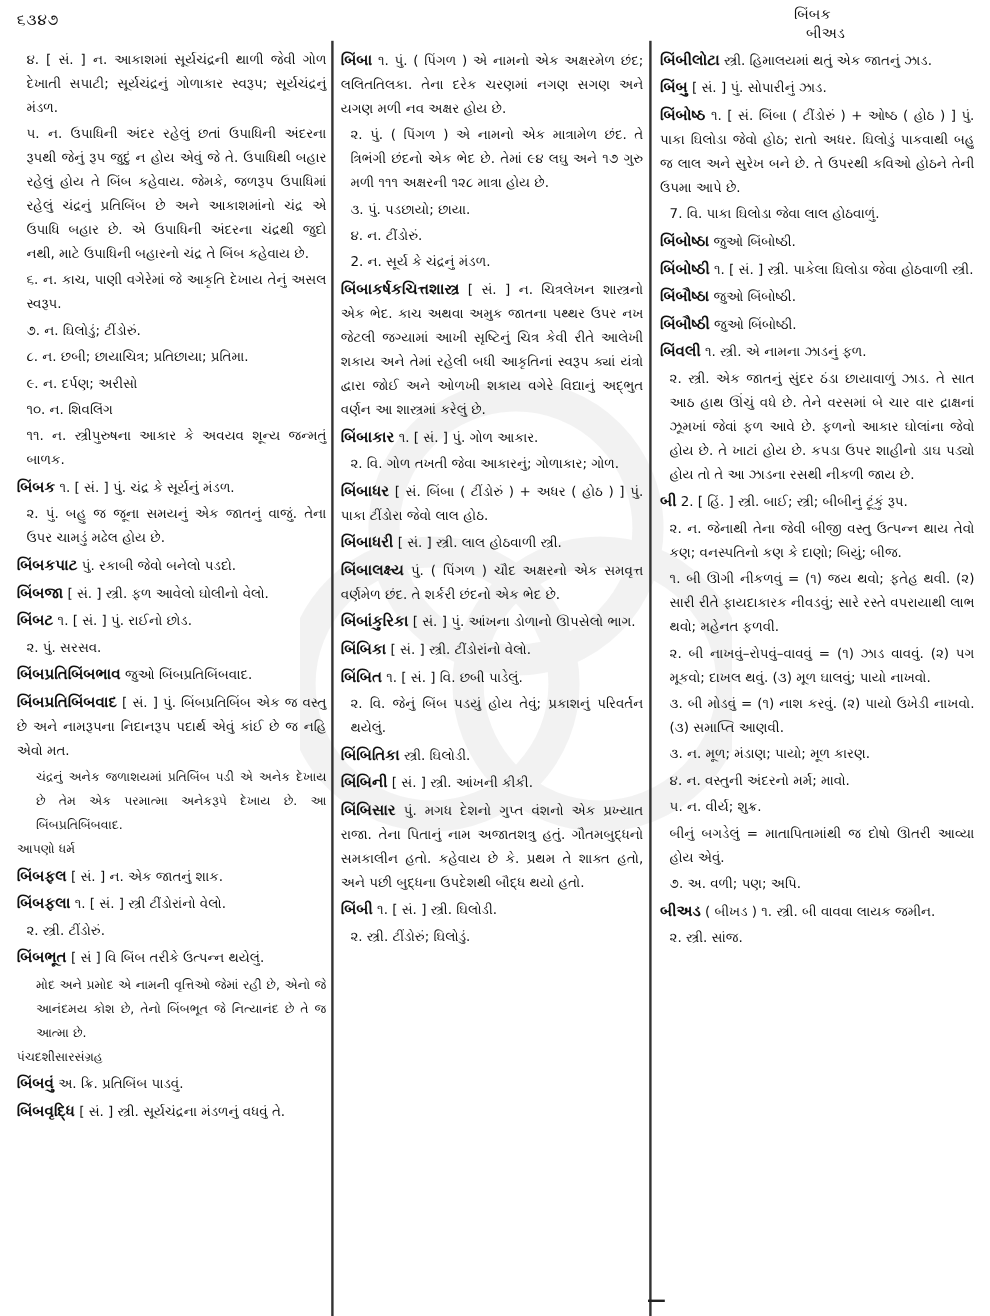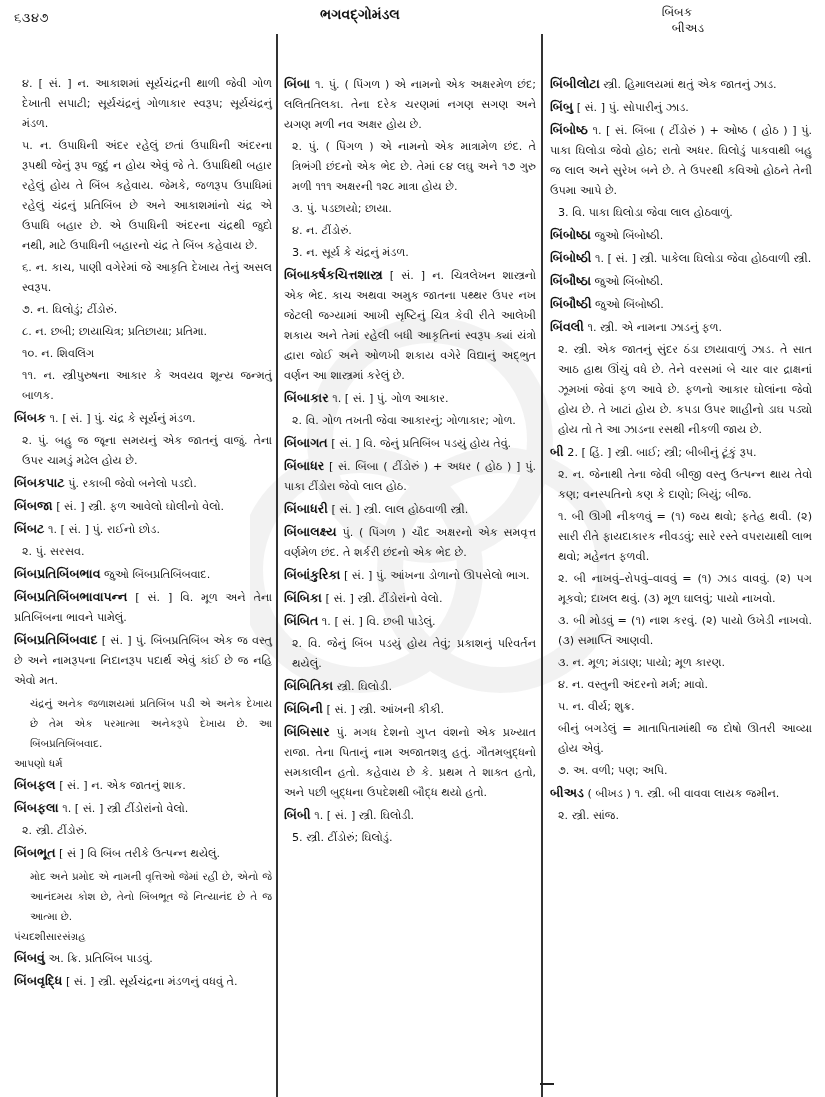--- a/index.html
+++ b/index.html
@@ -60,21 +60,20 @@
     .guide-words .second { margin-left: 10px; }
 
     .column {
       position: absolute;
       top: 40px;
       bottom: 6px;
       box-sizing: border-box;
       font-size: 11.2px;
       line-height: 20px;
       text-align: justify;
-      margin-top: 34px;
     }
     .col-left  { left: 14px;  width: 258px; }
     .col-mid   { left: 284px; width: 252px; }
     .col-right { left: 550px; width: 262px; }
 
     .divider {
       position: absolute;
       width: 1.5px;
       background: #333333;
     }
@@ -117,47 +116,46 @@
 <div class="page">
 
   <svg class="watermark" viewBox="0 0 360 420">
     <circle cx="180" cy="140" r="110" fill="none" stroke="#888" stroke-width="26"></circle>
     <circle cx="110" cy="270" r="110" fill="none" stroke="#888" stroke-width="26"></circle>
     <circle cx="250" cy="270" r="110" fill="none" stroke="#888" stroke-width="26"></circle>
   </svg>
 
   <div class="header">
     <span class="page-number">૬૩૪૭</span>
-    <div class="page-title">ભગવદ્ગોમંડલ</div>
     <div class="guide-words">
       <div>બિંબક</div>
       <div class="second">બીઅડ</div>
     </div>
   </div>
 
   <div class="divider divider-1"></div>
   <div class="divider divider-2"></div>
   <div class="corner-mark"></div>
 
   <div class="column col-left">
       <div class="entry sense"><span>૪. [ સં. ] ન. આકાશમાં સૂર્યચંદ્રની થાળી જેવી ગોળ દેખાતી સપાટી; સૂર્યચંદ્રનું ગોળાકાર સ્વરૂપ; સૂર્યચંદ્રનું મંડળ.</span></div>
       <div class="entry sense"><span>૫. ન. ઉપાધિની અંદર રહેલું છતાં ઉપાધિની અંદરના રૂપથી જેનું રૂપ જુદું ન હોય એવું જે તે. ઉપાધિથી બહાર રહેલું હોય તે બિંબ કહેવાય. જેમકે, જળરૂપ ઉપાધિમાં રહેલું ચંદ્રનું પ્રતિબિંબ છે અને આકાશમાંનો ચંદ્ર એ ઉપાધિ બહાર છે. એ ઉપાધિની અંદરના ચંદ્રથી જુદો નથી, માટે ઉપાધિની બહારનો ચંદ્ર તે બિંબ કહેવાય છે.</span></div>
       <div class="entry sense"><span>૬. ન. કાચ, પાણી વગેરેમાં જે આકૃતિ દેખાય તેનું અસલ સ્વરૂપ.</span></div>
       <div class="entry sense"><span>૭. ન. ઘિલોડું; ટીંડોરું.</span></div>
       <div class="entry sense"><span>૮. ન. છબી; છાયાચિત્ર; પ્રતિછાયા; પ્રતિમા.</span></div>
+      <div class="entry sense"><span>૯. ન. દર્પણ; અરીસો</span></div>
       <div class="entry sense"><span>૧૦. ન. શિવલિંગ</span></div>
       <div class="entry sense"><span>૧૧. ન. સ્ત્રીપુરુષના આકાર કે અવયવ શૂન્ય જન્મતું બાળક.</span></div>
       <div class="entry"><span class="headword">બિંબક</span> <span>૧. [ સં. ] પું. ચંદ્ર કે સૂર્યનું મંડળ.</span></div>
       <div class="entry sense"><span>૨. પું. બહુ જ જૂના સમયનું એક જાતનું વાજું. તેના ઉપર ચામડું મઢેલ હોય છે.</span></div>
       <div class="entry"><span class="headword">બિંબકપાટ</span> <span>પું. રકાબી જેવો બનેલો પડદો.</span></div>
       <div class="entry"><span class="headword">બિંબજા</span> <span>[ સં. ] સ્ત્રી. ફળ આવેલો ઘોલીનો વેલો.</span></div>
       <div class="entry"><span class="headword">બિંબટ</span> <span>૧. [ સં. ] પું. રાઈનો છોડ.</span></div>
       <div class="entry sense"><span>૨. પું. સરસવ.</span></div>
       <div class="entry"><span class="headword">બિંબપ્રતિબિંબભાવ</span> <span>જુઓ બિંબપ્રતિબિંબવાદ.</span></div>
-      <div class="entry"><span class="headword">બિંબપ્રતિબિંબભાવાપન્ન</span> <span>[ સં. ] વિ. મૂળ અને તેના પ્રતિબિંબના ભાવને પામેલું.</span></div>
       <div class="entry"><span class="headword">બિંબપ્રતિબિંબવાદ</span> <span>[ સં. ] પું. બિંબપ્રતિબિંબ એક જ વસ્તુ છે અને નામરૂપના નિદાનરૂપ પદાર્થ એવું કાંઈ છે જ નહિ એવો મત.</span></div>
       <div class="entry">
         <span class="quote">ચંદ્રનું અનેક જળાશયમાં પ્રતિબિંબ પડી એ અનેક દેખાય છે તેમ એક પરમાત્મા અનેકરૂપે દેખાય છે. આ બિંબપ્રતિબિંબવાદ.</span>
         <span class="source">આપણો ધર્મ</span>
       </div>
       <div class="entry"><span class="headword">બિંબફલ</span> <span>[ સં. ] ન. એક જાતનું શાક.</span></div>
       <div class="entry"><span class="headword">બિંબફલા</span> <span>૧. [ સં. ] સ્ત્રી ટીંડોરાંનો વેલો.</span></div>
       <div class="entry sense"><span>૨. સ્ત્રી. ટીંડોરું.</span></div>
       <div class="entry"><span class="headword">બિંબભૂત</span> <span>[ સં ] વિ બિંબ તરીકે ઉત્પન્ન થયેલું.</span></div>
       <div class="entry">
@@ -165,43 +163,42 @@
         <span class="source">પંચદશીસારસંગ્રહ</span>
       </div>
       <div class="entry"><span class="headword">બિંબવું</span> <span>અ. ક્રિ. પ્રતિબિંબ પાડવું.</span></div>
       <div class="entry"><span class="headword">બિંબવૃદ્ધિ</span> <span>[ સં. ] સ્ત્રી. સૂર્યચંદ્રના મંડળનું વધવું તે.</span></div>
     </div>
   <div class="column col-mid">
       <div class="entry"><span class="headword">બિંબા</span> <span>૧. પું. ( પિંગળ ) એ નામનો એક અક્ષરમેળ છંદ; લલિતતિલકા. તેના દરેક ચરણમાં નગણ સગણ અને યગણ મળી નવ અક્ષર હોય છે.</span></div>
       <div class="entry sense"><span>૨. પું. ( પિંગળ ) એ નામનો એક માત્રામેળ છંદ. તે ત્રિભંગી છંદનો એક ભેદ છે. તેમાં ૯૪ લઘુ અને ૧૭ ગુરુ મળી ૧૧૧ અક્ષરની ૧૨૮ માત્રા હોય છે.</span></div>
       <div class="entry sense"><span>૩. પું. પડછાયો; છાયા.</span></div>
       <div class="entry sense"><span>૪. ન. ટીંડોરું.</span></div>
-      <div class="entry sense"><span>3. ન. સૂર્ય કે ચંદ્રનું મંડળ.</span></div>
+      <div class="entry sense"><span>2. ન. સૂર્ય કે ચંદ્રનું મંડળ.</span></div>
       <div class="entry"><span class="headword">બિંબાકર્ષકચિત્તશાસ્ત્ર</span> <span>[ સં. ] ન. ચિત્રલેખન શાસ્ત્રનો એક ભેદ. કાચ અથવા અમુક જાતના પથ્થર ઉપર નખ જેટલી જગ્યામાં આખી સૃષ્ટિનું ચિત્ર કેવી રીતે આલેખી શકાય અને તેમાં રહેલી બધી આકૃતિનાં સ્વરૂપ ક્યાં યંત્રો દ્વારા જોઈ અને ઓળખી શકાય વગેરે વિદ્યાનું અદ્ભુત વર્ણન આ શાસ્ત્રમાં કરેલું છે.</span></div>
       <div class="entry"><span class="headword">બિંબાકાર</span> <span>૧. [ સં. ] પું. ગોળ આકાર.</span></div>
       <div class="entry sense"><span>૨. વિ. ગોળ તખતી જેવા આકારનું; ગોળાકાર; ગોળ.</span></div>
-      <div class="entry"><span class="headword">બિંબાગત</span> <span>[ સં. ] વિ. જેનું પ્રતિબિંબ પડયું હોય તેવું.</span></div>
       <div class="entry"><span class="headword">બિંબાધર</span> <span>[ સં. બિંબા ( ટીંડોરું ) + અધર ( હોઠ ) ] પું. પાકા ટીંડોરા જેવો લાલ હોઠ.</span></div>
       <div class="entry"><span class="headword">બિંબાધરી</span> <span>[ સં. ] સ્ત્રી. લાલ હોઠવાળી સ્ત્રી.</span></div>
       <div class="entry"><span class="headword">બિંબાલક્ષ્ય</span> <span>પું. ( પિંગળ ) ચૌદ અક્ષરનો એક સમવૃત્ત વર્ણમેળ છંદ. તે શર્કરી છંદનો એક ભેદ છે.</span></div>
       <div class="entry"><span class="headword">બિંબાંકુરિકા</span> <span>[ સં. ] પું. આંખના ડોળાનો ઊપસેલો ભાગ.</span></div>
       <div class="entry"><span class="headword">બિંબિકા</span> <span>[ સં. ] સ્ત્રી. ટીંડોરાંનો વેલો.</span></div>
       <div class="entry"><span class="headword">બિંબિત</span> <span>૧. [ સં. ] વિ. છબી પાડેલું.</span></div>
       <div class="entry sense"><span>૨. વિ. જેનું બિંબ પડયું હોય તેવું; પ્રકાશનું પરિવર્તન થયેલું.</span></div>
       <div class="entry"><span class="headword">બિંબિતિકા</span> <span>સ્ત્રી. ઘિલોડી.</span></div>
       <div class="entry"><span class="headword">બિંબિની</span> <span>[ સં. ] સ્ત્રી. આંખની કીકી.</span></div>
       <div class="entry"><span class="headword">બિંબિસાર</span> <span>પું. મગધ દેશનો ગુપ્ત વંશનો એક પ્રખ્યાત રાજા. તેના પિતાનું નામ અજાતશત્રુ હતું. ગૌતમબુદ્ધનો સમકાલીન હતો. કહેવાય છે કે. પ્રથમ તે શાક્ત હતો, અને પછી બુદ્ધના ઉપદેશથી બૌદ્ધ થયો હતો.</span></div>
       <div class="entry"><span class="headword">બિંબી</span> <span>૧. [ સં. ] સ્ત્રી. ઘિલોડી.</span></div>
-      <div class="entry sense"><span>5. સ્ત્રી. ટીંડોરું; ઘિલોડું.</span></div>
+      <div class="entry sense"><span>૨. સ્ત્રી. ટીંડોરું; ઘિલોડું.</span></div>
     </div>
   <div class="column col-right">
       <div class="entry"><span class="headword">બિંબીલોટા</span> <span>સ્ત્રી. હિમાલયમાં થતું એક જાતનું ઝાડ.</span></div>
       <div class="entry"><span class="headword">બિંબુ</span> <span>[ સં. ] પું. સોપારીનું ઝાડ.</span></div>
       <div class="entry"><span class="headword">બિંબોષ્ઠ</span> <span>૧. [ સં. બિંબા ( ટીંડોરું ) + ઓષ્ઠ ( હોઠ ) ] પું. પાકા ઘિલોડા જેવો હોઠ; રાતો અધર. ઘિલોડું પાકવાથી બહુ જ લાલ અને સુરેખ બને છે. તે ઉપરથી કવિઓ હોઠને તેની ઉપમા આપે છે.</span></div>
-      <div class="entry sense"><span>3. વિ. પાકા ઘિલોડા જેવા લાલ હોઠવાળું.</span></div>
+      <div class="entry sense"><span>7. વિ. પાકા ઘિલોડા જેવા લાલ હોઠવાળું.</span></div>
       <div class="entry"><span class="headword">બિંબોષ્ઠા</span> <span>જુઓ બિંબોષ્ઠી.</span></div>
       <div class="entry"><span class="headword">બિંબોષ્ઠી</span> <span>૧. [ સં. ] સ્ત્રી. પાકેલા ઘિલોડા જેવા હોઠવાળી સ્ત્રી.</span></div>
       <div class="entry"><span class="headword">બિંબૌષ્ઠા</span> <span>જુઓ બિંબોષ્ઠી.</span></div>
       <div class="entry"><span class="headword">બિંબૌષ્ઠી</span> <span>જુઓ બિંબોષ્ઠી.</span></div>
       <div class="entry"><span class="headword">બિંવલી</span> <span>૧. સ્ત્રી. એ નામના ઝાડનું ફળ.</span></div>
       <div class="entry sense"><span>૨. સ્ત્રી. એક જાતનું સુંદર ઠંડા છાયાવાળું ઝાડ. તે સાત આઠ હાથ ઊંચું વધે છે. તેને વરસમાં બે ચાર વાર દ્રાક્ષનાં ઝૂમખાં જેવાં ફળ આવે છે. ફળનો આકાર ઘોલાંના જેવો હોય છે. તે ખાટાં હોય છે. કપડા ઉપર શાહીનો ડાઘ પડ્યો હોય તો તે આ ઝાડના રસથી નીકળી જાય છે.</span></div>
       <div class="entry"><span class="headword">બી</span> <span>2. [ હિં. ] સ્ત્રી. બાઈ; સ્ત્રી; બીબીનું ટૂંકું રૂપ.</span></div>
       <div class="entry sense"><span>૨. ન. જેનાથી તેના જેવી બીજી વસ્તુ ઉત્પન્ન થાય તેવો કણ; વનસ્પતિનો કણ કે દાણો; બિયું; બીજ.</span></div>
       <div class="entry">
         <span class="sense">૧. બી ઊગી નીકળવું = (૧) જય થવો; ફતેહ થવી. (૨) સારી રીતે ફાયદાકારક નીવડવું; સારે રસ્તે વપરાયાથી લાભ થવો; મહેનત ફળવી.</span>

